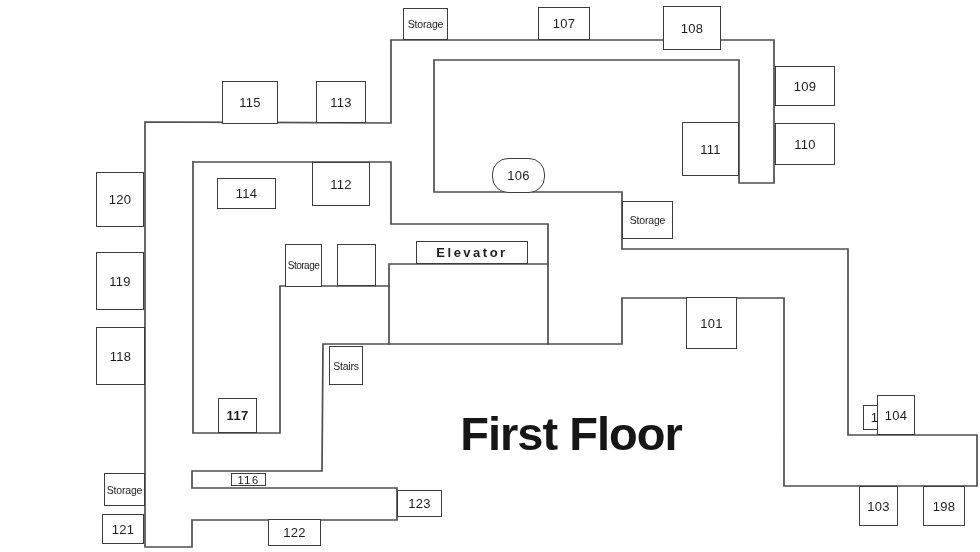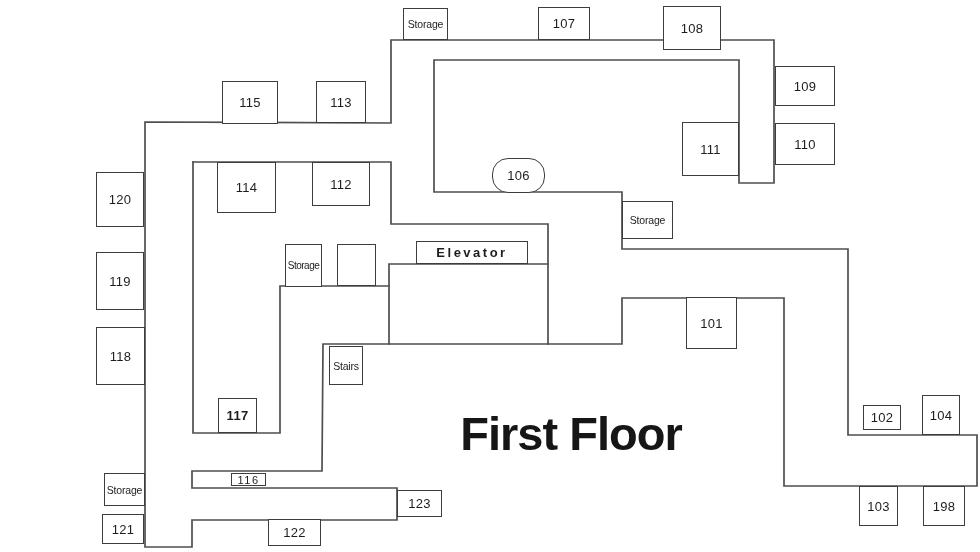--- a/index.html
+++ b/index.html
@@ -92,21 +92,21 @@
       </div>
       <div class="room kind-room" style="left: 682px; top: 122px; width: 57px; height: 54px;">
         <span>111</span>
       </div>
       <div class="room kind-room" style="left: 222px; top: 81px; width: 56px; height: 43px;">
         <span>115</span>
       </div>
       <div class="room kind-room" style="left: 316px; top: 81px; width: 50px; height: 42px;">
         <span>113</span>
       </div>
-      <div class="room kind-room" style="left: 217px; top: 162px; width: 59px; height: 51px; text-align: right;">
+      <div class="room kind-room" style="left: 217px; top: 178px; width: 59px; height: 31px; text-align: right;">
         <span>114</span>
       </div>
       <div class="room kind-room" style="left: 312px; top: 162px; width: 58px; height: 44px;">
         <span>112</span>
       </div>
       <div class="room kind-room" style="left: 492px; top: 158px; width: 53px; height: 35px; border-radius: 16px;">
         <span>106</span>
       </div>
       <div class="room kind-utility" style="left: 622px; top: 201px; width: 51px; height: 38px;">
         <span>Storage</span>
@@ -134,21 +134,21 @@
       </div>
       <div class="room kind-room" style="left: 218px; top: 398px; width: 39px; height: 35px; font-weight: bold;">
         <span>117</span>
       </div>
       <div class="room kind-room" style="left: 686px; top: 297px; width: 51px; height: 52px;">
         <span>101</span>
       </div>
       <div class="room kind-room" style="left: 863px; top: 373px; width: 38px; height: 25px; margin-top: 32px;">
         <span>102</span>
       </div>
-      <div class="room kind-room" style="left: 922px; top: 395px; width: 38px; height: 40px;">
+      <div class="room kind-room" style="left: 877px; top: 395px; width: 38px; height: 40px;">
         <span>104</span>
       </div>
       <div class="room kind-room" style="left: 859px; top: 486px; width: 39px; height: 40px;">
         <span>103</span>
       </div>
       <div class="room kind-room" style="left: 923px; top: 486px; width: 42px; height: 40px;">
         <span>198</span>
       </div>
       <div class="room kind-label-small" style="left: 231px; top: 473px; width: 35px; height: 13px;">
         <span>116</span>

